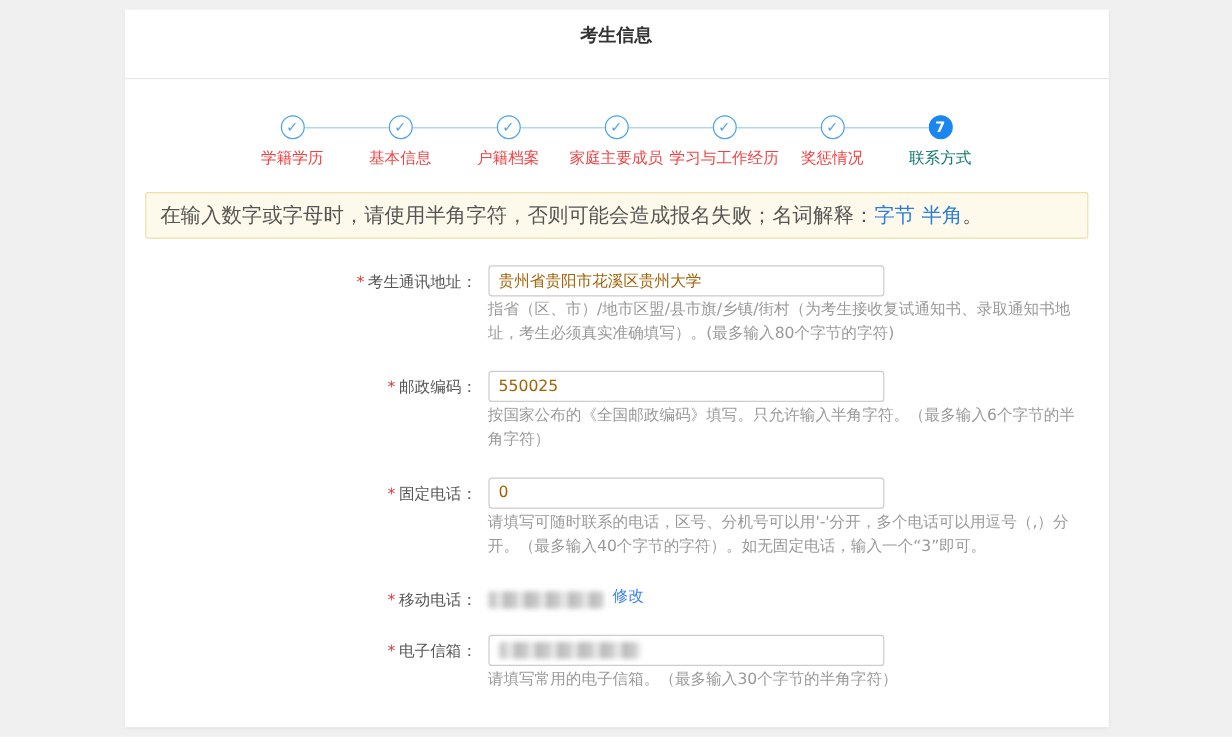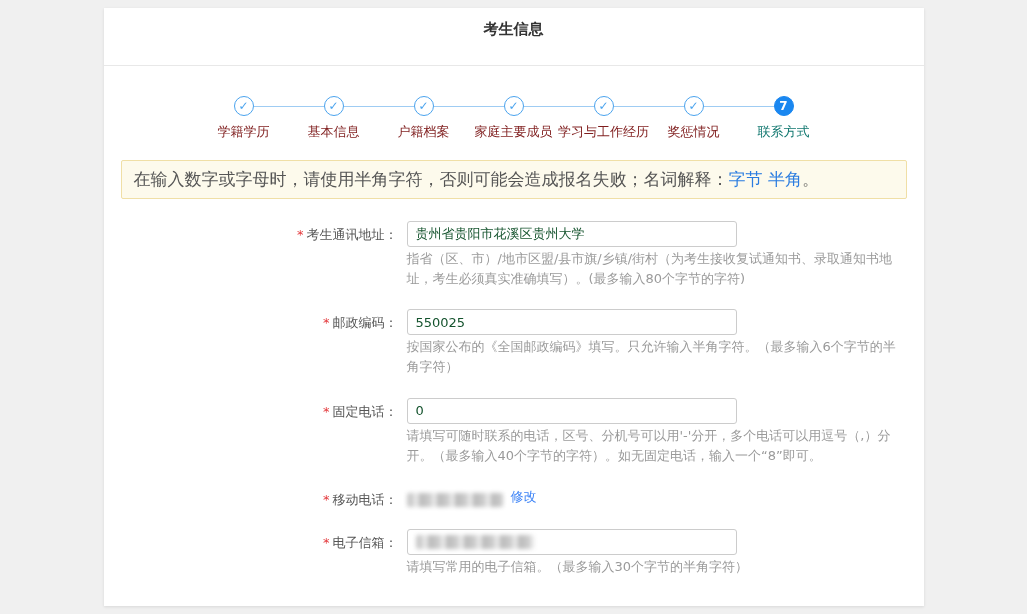--- a/index.html
+++ b/index.html
@@ -55,21 +55,21 @@
     background: #1a87f0;
     border-color: #1a87f0;
     color: #fff;
     font-weight: bold;
   }
   .slabel {
     position: absolute;
     top: 27px;
     white-space: nowrap;
     font-size: 13px;
-    color: #7f1d1d;
+    color: #ef4444;
   }
   .slabel.current { color: #0f766e; }
   .connector {
     width: 70px;
     height: 1px;
     background: #9fccf3;
     margin-top: 10px;
   }
   
   .notice {
@@ -95,21 +95,21 @@
   }
   .required { color: #e4393c; margin-right: 3px; }
   .form-content { width: 500px; }
   input.text {
     width: 330px;
     height: 26px;
     border: 1px solid #ccc;
     border-radius: 3px;
     padding: 0 8px;
     font-size: 13px;
-    color: #14532d;
+    color: #a16207;
     background: #fff;
     font-family: inherit;
     outline: none;
   }
   .help {
     margin-top: 2px;
     color: #9a9a9a;
     font-size: 13px;
     line-height: 1.55;
     width: 496px;
@@ -207,21 +207,21 @@
         <div class="help">按国家公布的《全国邮政编码》填写。只允许输入半角字符。（最多输入6个字节的半角字符）</div>
       </div>
     </div>
 
     <div class="form-row">
       <div class="form-label">
         <span class="required">*</span><span>固定电话：</span>
       </div>
       <div class="form-content">
         <input class="text" type="text" value="0" style="">
-        <div class="help">请填写可随时联系的电话，区号、分机号可以用'-'分开，多个电话可以用逗号（,）分开。（最多输入40个字节的字符）。如无固定电话，输入一个“8”即可。</div>
+        <div class="help">请填写可随时联系的电话，区号、分机号可以用'-'分开，多个电话可以用逗号（,）分开。（最多输入40个字节的字符）。如无固定电话，输入一个“3”即可。</div>
       </div>
     </div>
 
     <div class="form-row">
       <div class="form-label">
         <span class="required">*</span><span>移动电话：</span>
       </div>
       <div class="form-content">
         <div class="plain-value">
           <span class="redacted mobile"></span><a class="link">修改</a>

